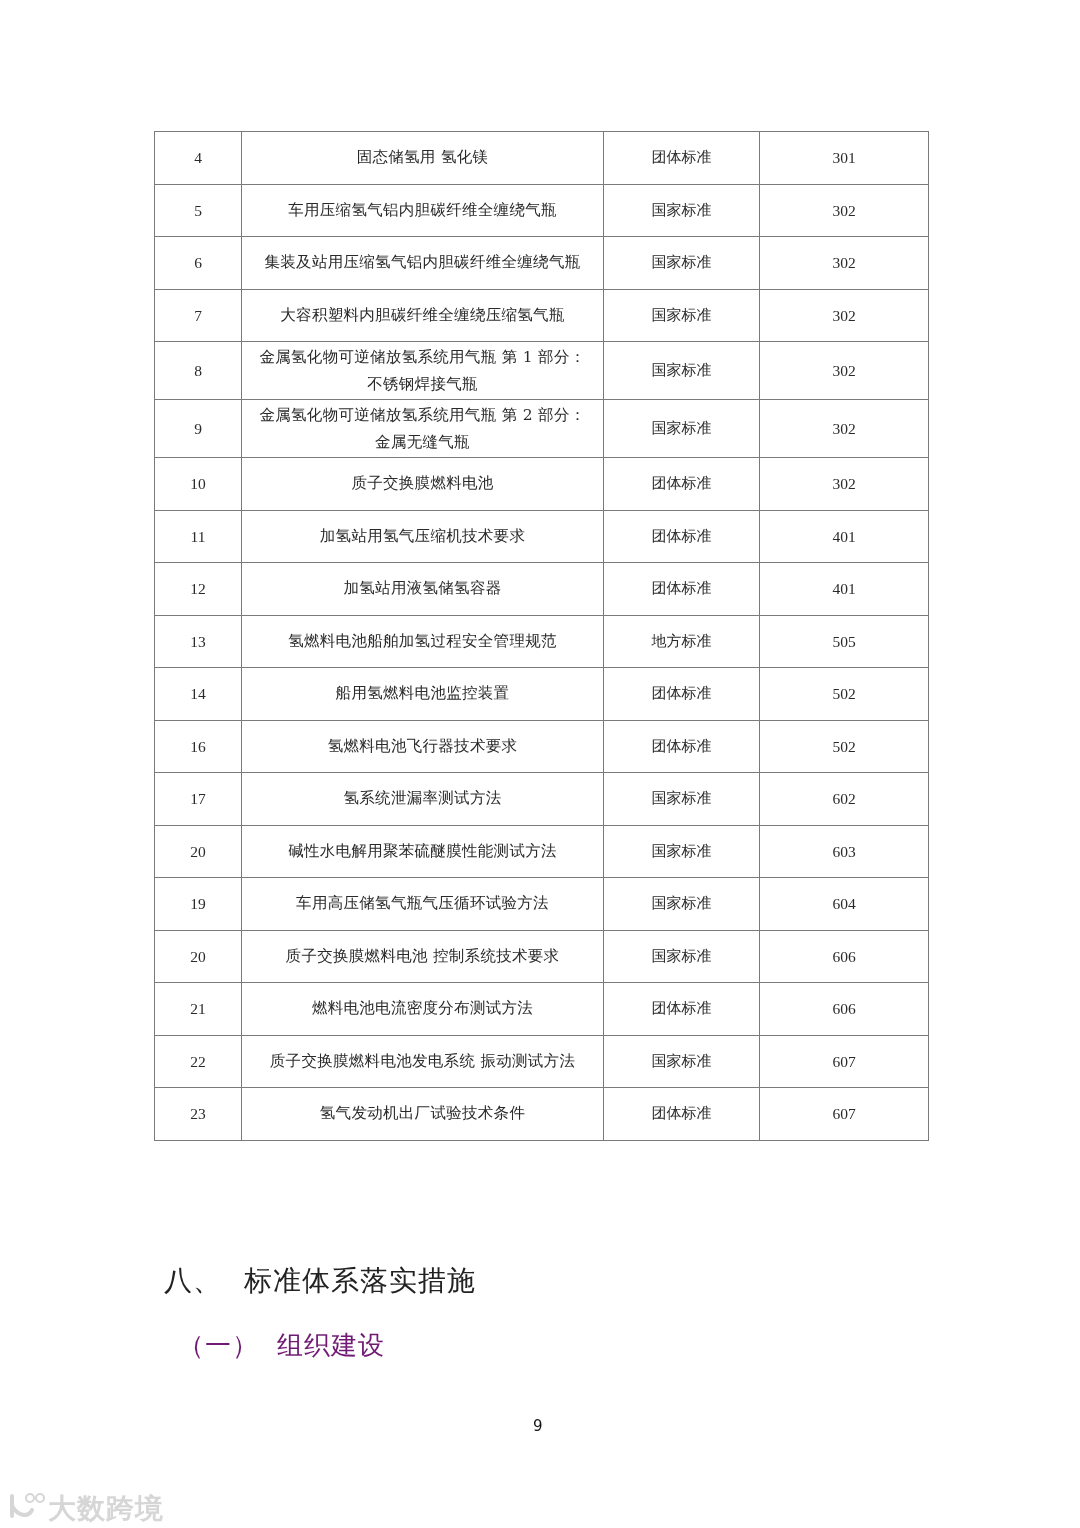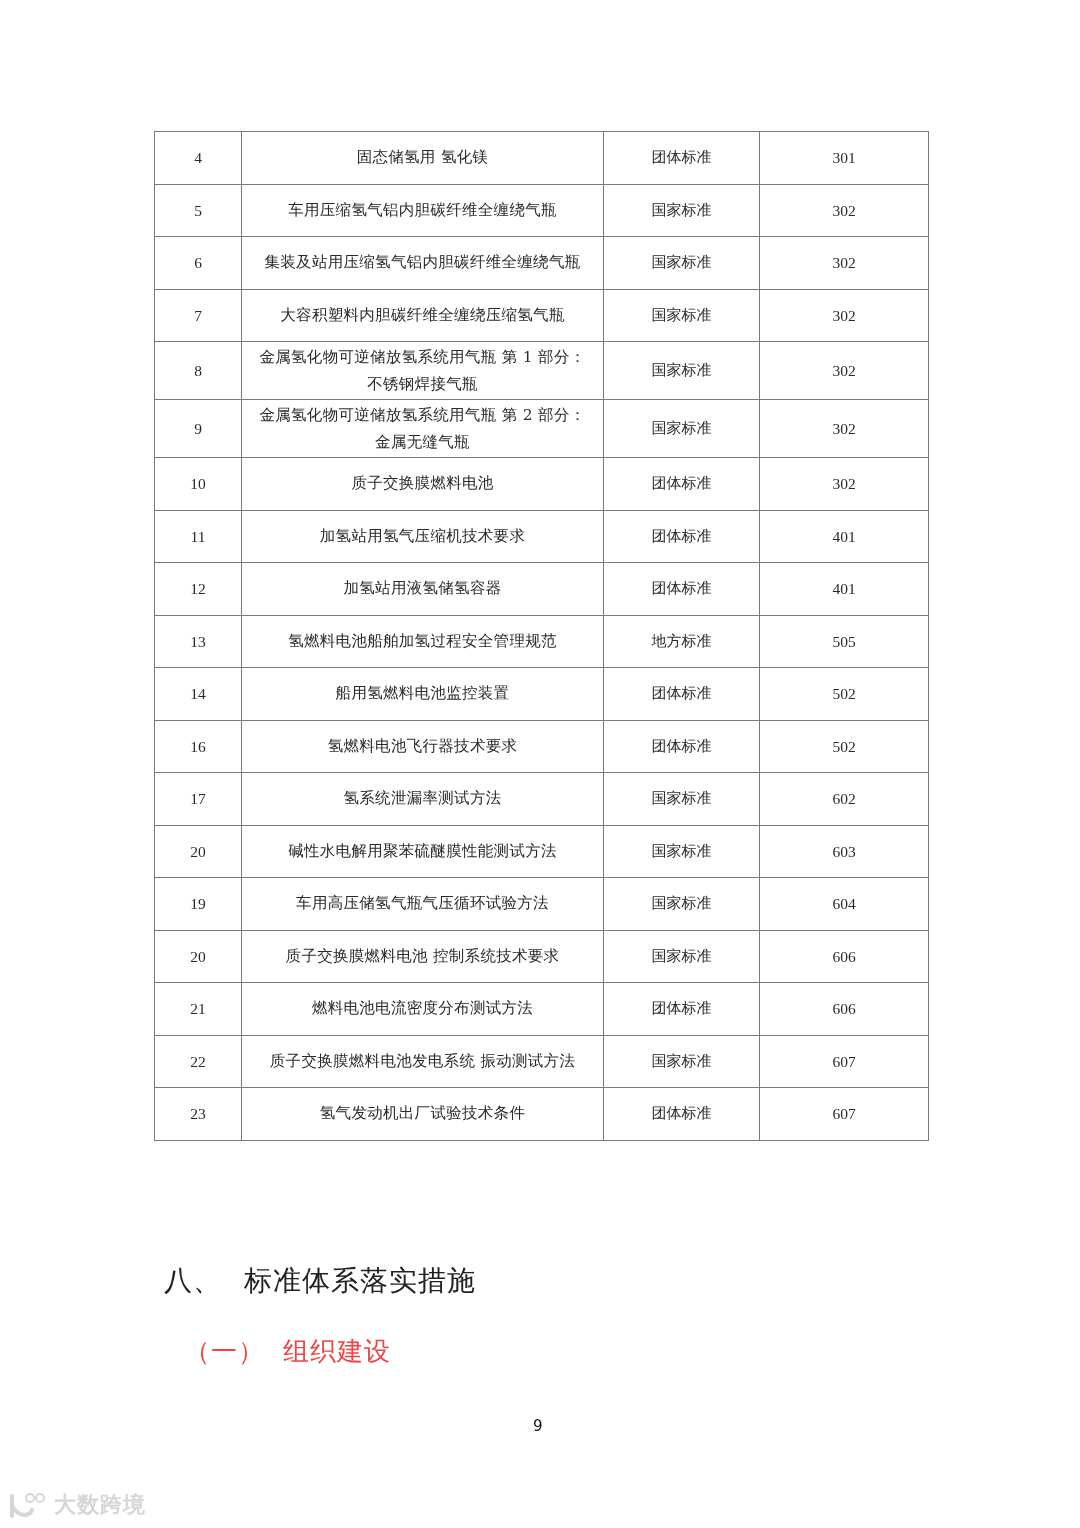--- a/index.html
+++ b/index.html
@@ -26,33 +26,33 @@
   .std-table td.name .l { display: block; }
   .section-h1 {
     position: absolute; left: 164px; top: 1262px;
     font-size: 28px; letter-spacing: 1px; color: #222;
     font-family: Liberation Serif, serif; font-weight: normal;
     margin: 0;
   }
   .section-h1 .sep { display: inline-block; width: 22px; }
   .section-h2 {
     position: absolute; left: 170px; top: 1320px;
-    font-size: 26px; letter-spacing: 1px; color: #ef4444;
+    font-size: 26px; letter-spacing: 1px; color: #701a75;
     font-family: "DejaVu Sans", "Liberation Sans", sans-serif; font-weight: normal;
-    margin: 14px;
+    margin: 8px;
   }
   .section-h2 .sep { display: inline-block; width: 18px; }
   .page-number {
     position: absolute; left: 533px; top: 1417px; font-size: 15px;
     font-family: "DejaVu Sans", "Liberation Sans", sans-serif; color: #111;
   }
   .watermark {
-    position: absolute; left: 8px; top: 1490px; display: flex; align-items: flex-end;
-    gap: 6px; color: #d6d6d6; font-family: "DejaVu Sans", "Liberation Sans", sans-serif;
-    font-size: 22px; font-weight: bold; letter-spacing: 1px;
+    position: absolute; left: 8px; top: 1490px; display: flex; align-items: flex-start;
+    color: #d6d6d6; font-family: "DejaVu Sans", "Liberation Sans", sans-serif;
+    font-size: 28px; font-weight: bold; letter-spacing: 1px;
   }
   .watermark .logo { width: 40px; height: 30px; }
 </style>
 </head>
 <body>
 
 <table class="std-table">
   <colgroup>
     <col style="width:87px">
       <col style="width:362px">

